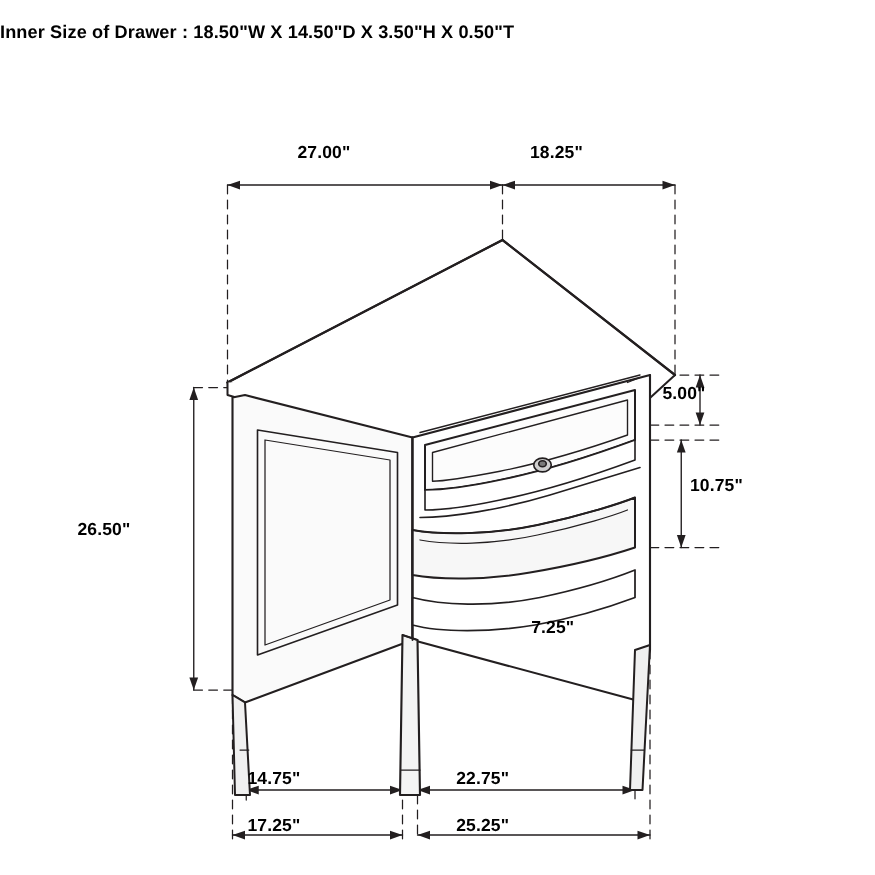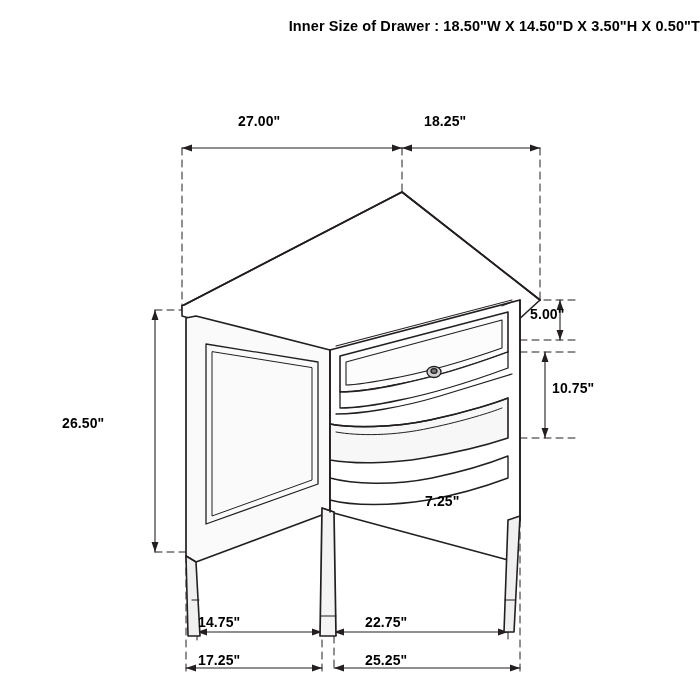--- a/index.html
+++ b/index.html
@@ -19,21 +19,21 @@
     position: absolute;
     left: 0; top: 0;
     width: 700px;
     height: 700px;
   }
   .title {
     position: absolute;
     left: 0;
     top: 18px;
     width: 700px;
-    text-align: right;
+    text-align: left;
     font-size: 14.5px;
     font-weight: bold;
     letter-spacing: 0.1px;
     white-space: nowrap;
   }
   .dim {
     position: absolute;
     font-size: 14px;
     font-weight: bold;
     white-space: nowrap;

